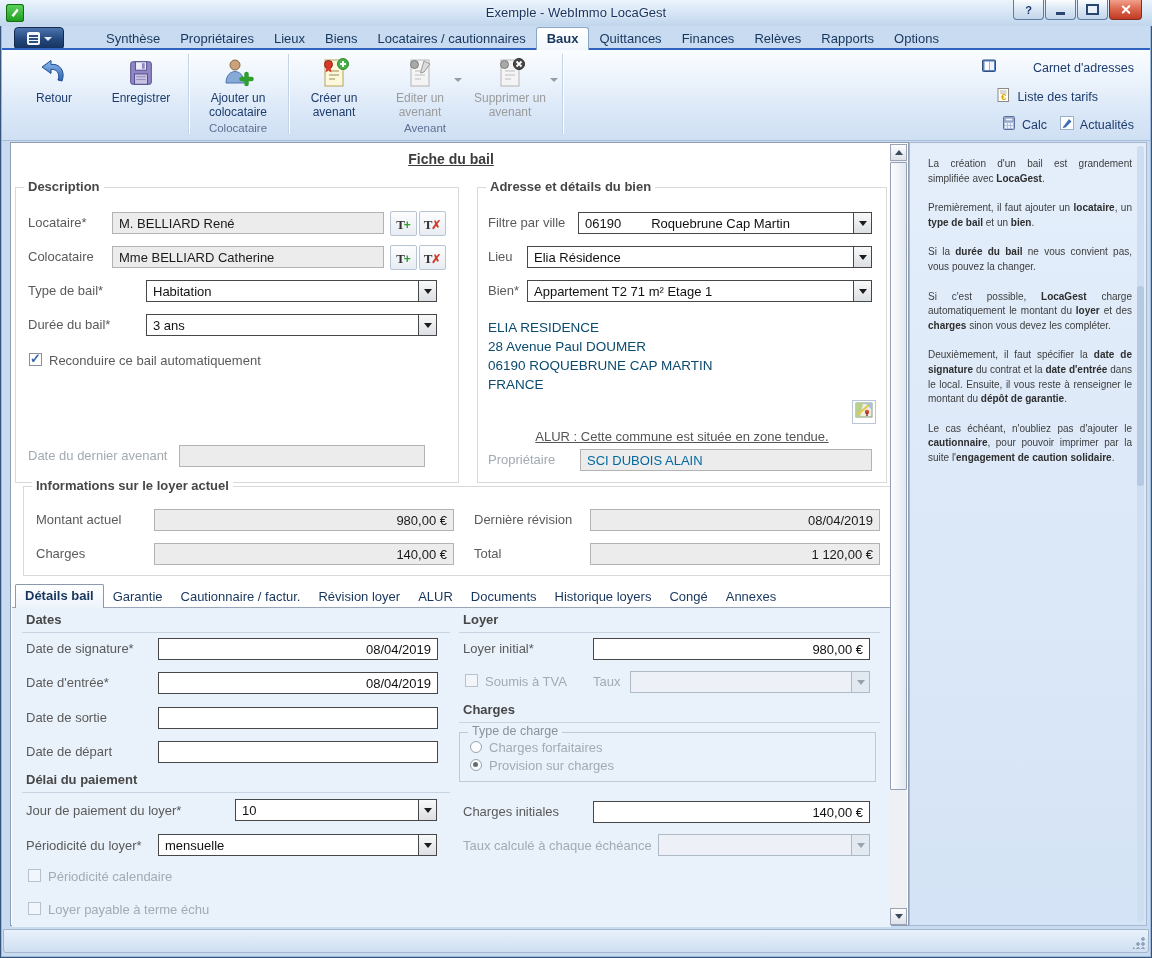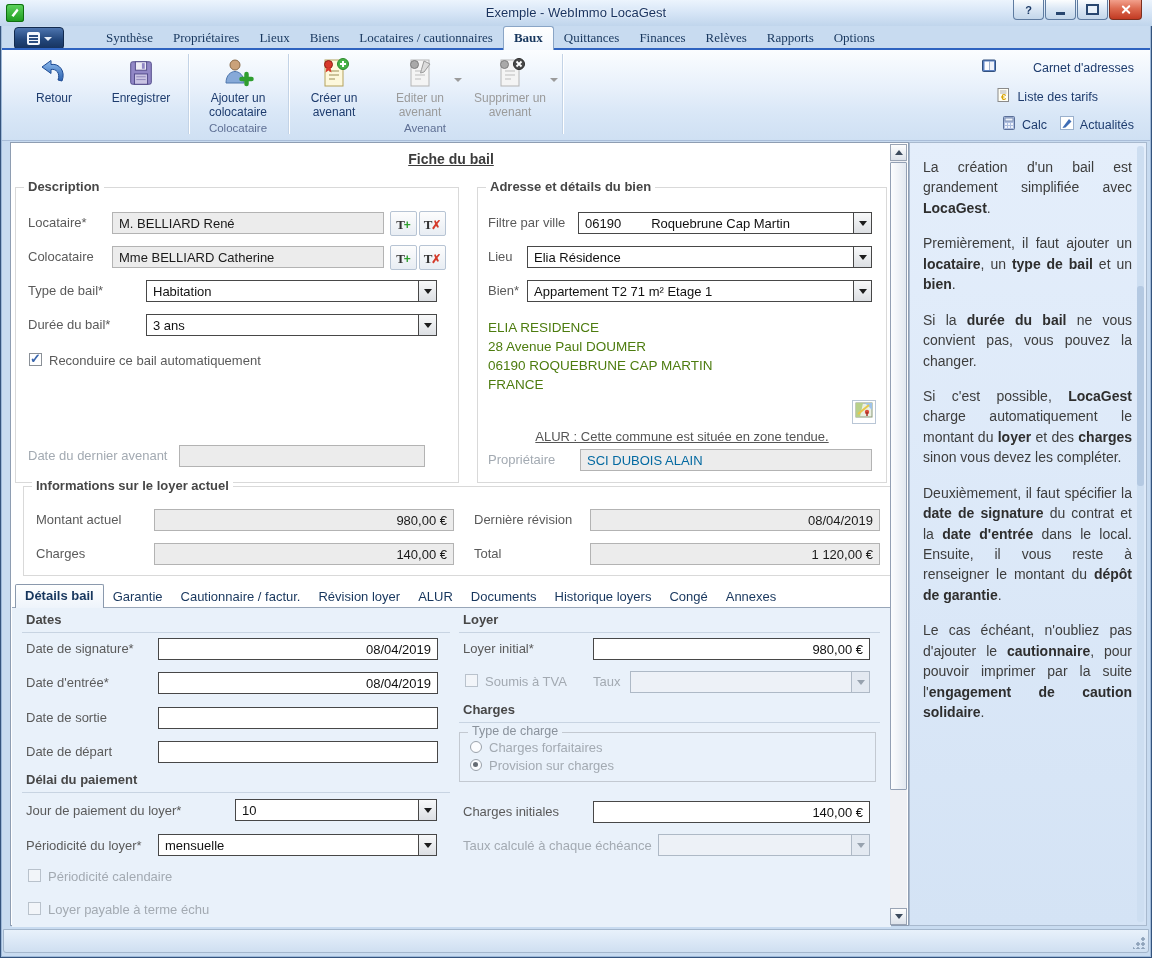--- a/index.html
+++ b/index.html
@@ -22,21 +22,21 @@
     display:flex;align-items:center;justify-content:center;font-size:11px;font-weight:bold;color:#1d3a66;}
   .cap-btn.close{width:31px;background:linear-gradient(#f2a08c,#dd6a50 45%,#c13a23);border-color:#7c2f1f;}
   .glyph-min{width:9px;height:3px;background:#28466f;margin-top:7px;}
   .glyph-restore{width:9px;height:7px;border:2px solid #28466f;background:#e9f1fa;}
   .glyph-close{position:relative;width:11px;height:11px;}
   .glyph-close::before,.glyph-close::after{content:"";position:absolute;left:5px;top:0;width:2.4px;height:11px;background:#fff;border-radius:1px;}
   .glyph-close::before{transform:rotate(45deg);}
   .glyph-close::after{transform:rotate(-45deg);}
 
   
-  .tabrow{position:absolute;left:0;top:26px;width:1152px;height:24px;font-family:Liberation Serif, serif;}
+  .tabrow{position:absolute;left:0;top:26px;width:1152px;height:24px;}
   .tabrow-line{position:absolute;left:2px;top:48px;width:1148px;height:2px;background:#2f63c0;}
   .app-menu-button{position:absolute;left:14px;top:1px;width:48px;height:21px;border-radius:4px;
     background:linear-gradient(#4d74ae,#23477c 55%,#16325c);border:1px solid #122a4e;
     display:flex;align-items:center;justify-content:center;gap:4px;}
   .app-menu-glyph{width:13px;height:13px;background:#f4f8fd;border-radius:2px;position:relative;}
   .app-menu-glyph::before{content:"";position:absolute;left:2px;top:3px;width:9px;height:1.6px;background:#2d4f82;
     box-shadow:0 3px 0 #2d4f82,0 6px 0 #2d4f82;}
   .app-menu-caret{width:0;height:0;border-left:4px solid transparent;border-right:4px solid transparent;border-top:4px solid #e8eef7;}
   .mtabs{position:absolute;left:96px;top:0;height:24px;display:flex;align-items:flex-end;}
   .mtab{padding:3px 10px 4px 10px;font-size:13px;color:#17365d;white-space:nowrap;}
@@ -85,21 +85,21 @@
   .small-btn{position:absolute;width:25px;height:23px;border:1px solid #b7c4d4;border-radius:2px;
     background:linear-gradient(#fdfdfd,#e8edf3);display:flex;align-items:center;justify-content:center;}
   .tt{font-family:"Liberation Serif",serif;font-size:13px;font-weight:bold;color:#333;}
   .tplus{color:#2f9e2f;font-weight:bold;font-size:12px;margin:6px 0 0 -1px;}
   .tcross{color:#d43a2a;font-weight:bold;font-size:12px;margin:6px 0 0 -1px;}
   .checkbox{position:absolute;width:13px;height:13px;background:#fff;border:1px solid #8a9097;box-sizing:border-box;}
   .checkbox.checked::after{content:"✓";position:absolute;left:0;top:-3px;font-size:13px;font-weight:bold;color:#3b67ad;}
   .checkbox.dis{background:#f2f5f9;border-color:#b9c2cc;}
   .radio{position:absolute;width:12px;height:12px;border-radius:50%;border:1px solid #9aa2ab;background:#fbfcfe;box-sizing:border-box;}
   .radio.selected::after{content:"";position:absolute;left:2px;top:2px;width:5px;height:5px;border-radius:50%;background:#666c73;}
-  .addr-line{font-size:13.5px;color:#4d7c0f;line-height:19px;white-space:nowrap;}
+  .addr-line{font-size:13.5px;color:#0c4a6e;line-height:19px;white-space:nowrap;}
   .alur{position:absolute;width:100%;text-align:center;font-size:13px;color:#555;text-decoration:underline;}
 
   
   .btabs{position:absolute;left:4px;top:441px;height:23px;display:flex;align-items:flex-end;z-index:2;}
   .btab{padding:3px 9px;font-size:13px;color:#17365d;white-space:nowrap;}
   .btab.active{font-weight:bold;background:linear-gradient(#ffffff,#eef4fb);border:1px solid #8a99ad;border-bottom:none;
     height:17px;margin-bottom:-1px;border-radius:2px 2px 0 0;}
   .tabcontent{position:absolute;left:1px;top:464px;width:879px;height:319px;background:#e9f1fa;border-top:1px solid #98a6b8;}
   .sec-header{position:absolute;font-size:13px;font-weight:bold;color:#474747;white-space:nowrap;}
   .sec-line{position:absolute;height:1px;background:#c8d4e2;}
@@ -111,21 +111,21 @@
     border:1px solid #9aa4b4;box-sizing:border-box;display:flex;align-items:center;justify-content:center;}
   .sb-up{top:0;} .sb-down{bottom:0;}
   .tri-up{width:0;height:0;border-left:4px solid transparent;border-right:4px solid transparent;border-bottom:5px solid #3c4a5c;}
   .tri-down{width:0;height:0;border-left:4px solid transparent;border-right:4px solid transparent;border-top:5px solid #3c4a5c;}
   .sb-thumb{position:absolute;left:0;top:18px;width:17px;height:628px;background:linear-gradient(90deg,#fcfdfe,#e2e8f0);
     border:1px solid #93a0b4;box-sizing:border-box;border-radius:1px;}
 
   
   .sidebar{position:absolute;left:909px;top:142px;width:238px;height:784px;box-sizing:border-box;
     background:linear-gradient(#e4eefb,#d4e3f5);border:1px solid #a8b9ce;padding:14px 14px 0 13px;}
-  .sidebar p{margin:0 0 15px 0;font-size:14px;line-height:1.46;color:#3d3d3d;text-align:justify;}
+  .sidebar p{margin:0 0 15px 5px;font-size:10px;line-height:1.46;color:#3d3d3d;text-align:justify;}
   .sidebar p span.b{font-weight:bold;color:#2e2e2e;}
   .side-scroll{position:absolute;right:2px;top:3px;width:7px;height:776px;background:#cddef1;border-radius:3px;}
   .side-thumb{position:absolute;right:0;top:140px;width:7px;height:200px;background:#b4c9e2;border-radius:3px;}
 
   
   .statusbar{position:absolute;left:3px;top:929px;width:1146px;height:24px;border:1px solid #a3b6cc;box-sizing:border-box;
     border-radius:0 0 3px 3px;background:linear-gradient(#e8f1fb,#cfdff1);}
   .grip{position:absolute;right:3px;bottom:3px;width:12px;height:12px;
     background:radial-gradient(circle 1.5px at 10px 2px,#8fa3bb 1.5px,transparent 2px),
                radial-gradient(circle 1.5px at 10px 7px,#8fa3bb 1.5px,transparent 2px),

